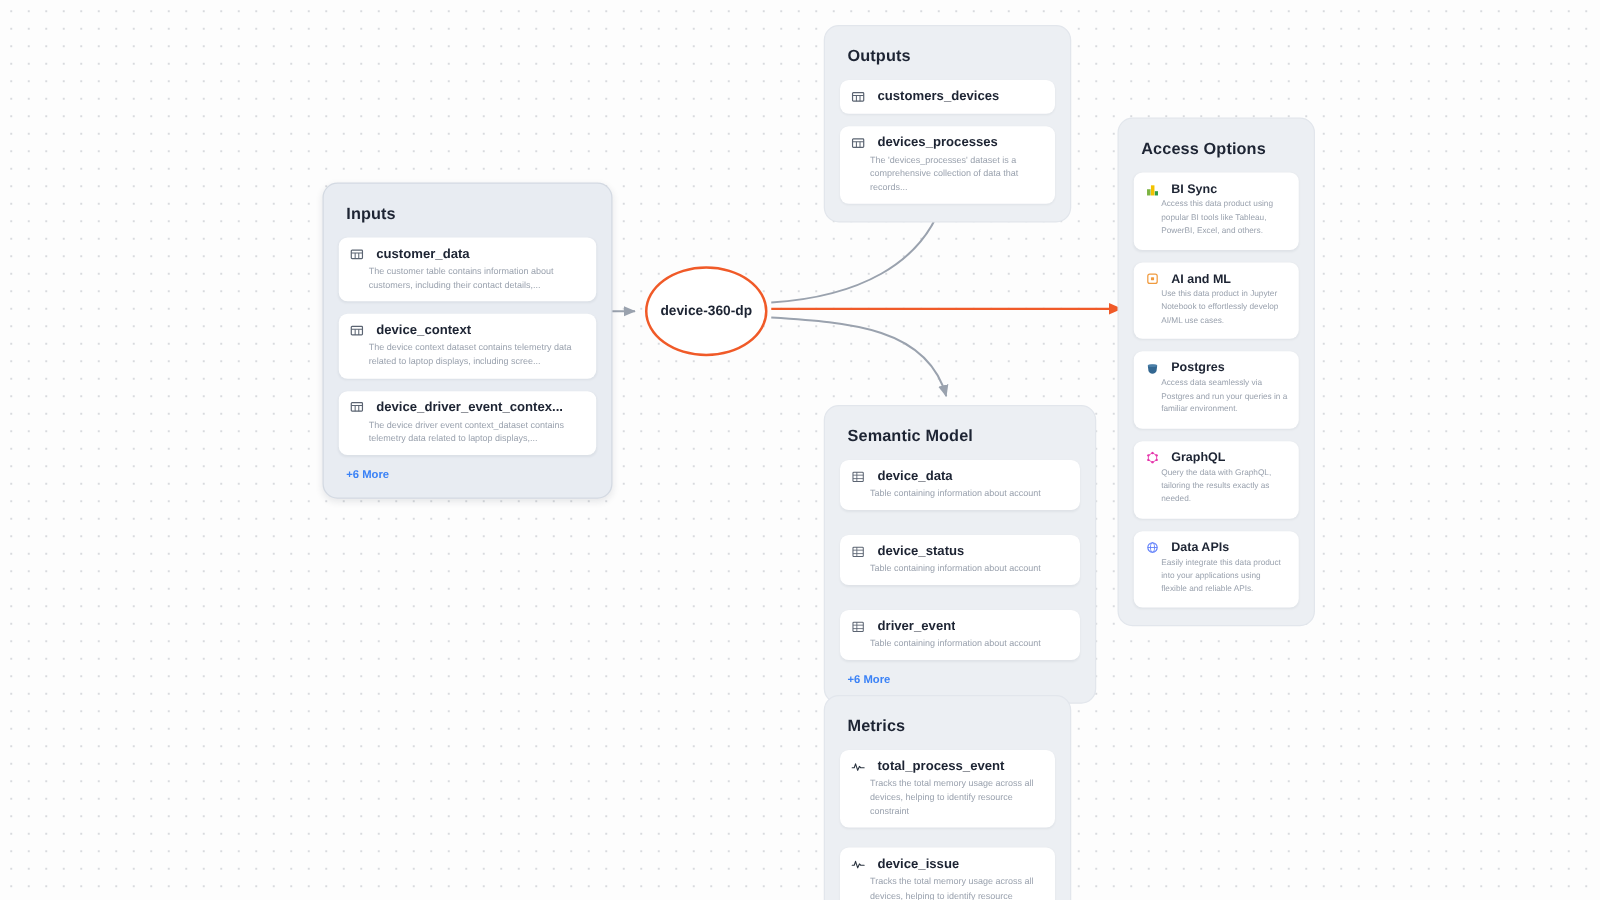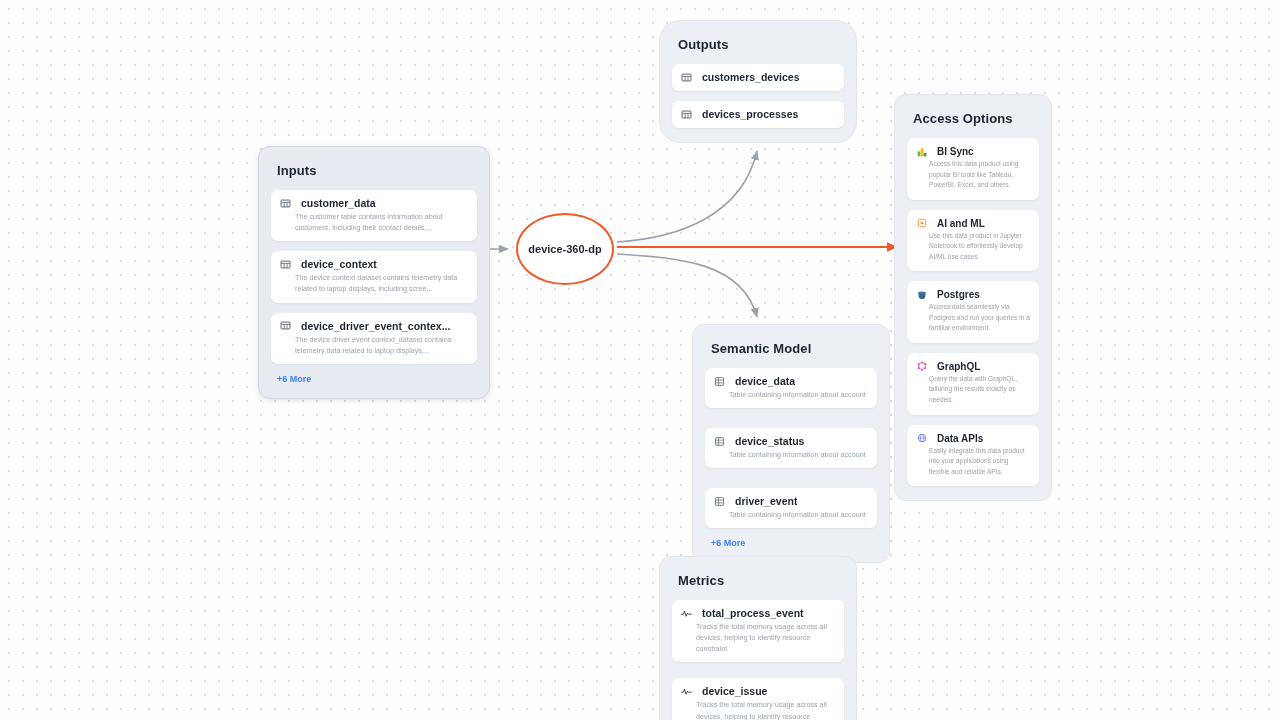--- a/index.html
+++ b/index.html
@@ -107,22 +107,22 @@
     font-size: 11px;
     font-weight: bold;
     color: #1d2433;
     line-height: 1.35;
     padding: 0 6px;
     word-break: break-word;
   }
 
   
   #panel-inputs    { left: 258px; top: 146px; width: 232px; }
-  #panel-outputs   { left: 659px; top: 20px;  width: 198px; border-radius: 21px; }
-  #panel-semantic  { left: 692px; top: 324px; width: 198px; }
+  #panel-outputs   { left: 659px; top: 20px;  width: 198px; }
+  #panel-semantic  { left: 659px; top: 324px; width: 218px; }
   #panel-metrics   { left: 659px; top: 556px; width: 198px; }
   #panel-access    { left: 894px; top: 94px;  width: 158px; }
 </style>
 </head>
 <body>
 
 <div id="canvas">
 
   <svg class="edges" viewBox="0 0 1280 720">
     <defs>
@@ -218,20 +218,21 @@
         <span class="ico">
           <svg width="11" height="11" viewBox="0 0 16 16">
               <rect x="1.5" y="3" width="13" height="10" rx="1" fill="none" stroke="#5b6472" stroke-width="1.4"></rect>
               <line x1="1.5" y1="6.3" x2="14.5" y2="6.3" stroke="#5b6472" stroke-width="1.2"></line>
               <line x1="6" y1="6.3" x2="6" y2="13" stroke="#5b6472" stroke-width="1.2"></line>
               <line x1="10.2" y1="6.3" x2="10.2" y2="13" stroke="#5b6472" stroke-width="1.2"></line>
             </svg>
         </span>
         <span class="card-title">devices_processes</span>
       </div>
+      <div class="card-desc">The 'devices_processes' dataset is a comprehensive collection of data that records...</div>
     </div>
   </div>
 
   <div class="panel" id="panel-semantic">
     <div class="panel-title">Semantic Model</div>
 
     <div class="card" style="margin-bottom:20px;">
       <div class="card-head">
         <span class="ico">
           <svg width="11" height="11" viewBox="0 0 16 16">

